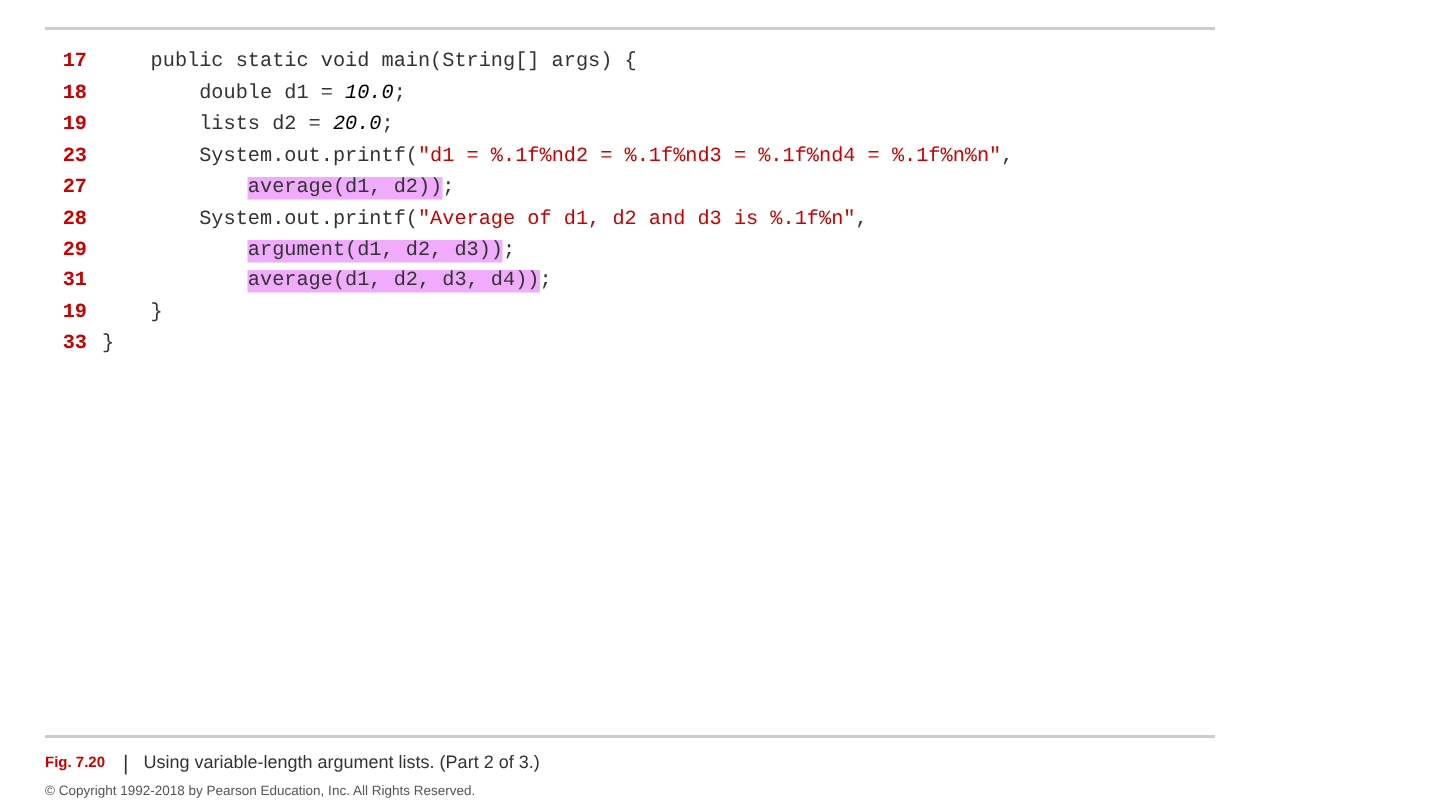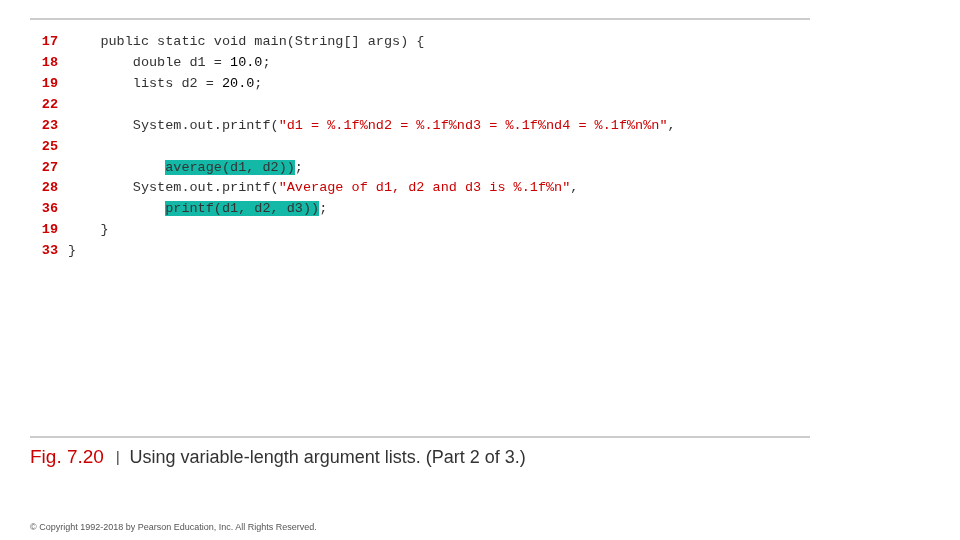--- a/index.html
+++ b/index.html
@@ -50,57 +50,56 @@
       width: 38px;
       padding-right: 10px;
       text-align: right;
       user-select: none;
     }
 
     .code-content {
       color: #333;
     } 
     .str { color: #c00; } 
-    .hl { background-color: #14b8a6; } 
-    .num-val { color: #000; }
+    .hl { background-color: #f0abfc; } 
+    .num-val { color: #000; font-style: italic; }
 
     .bottom-rule {
       border-top: 2px solid #ccc;
       margin: 0 30px;
     }
 
     .caption-row {
       display: flex;
       align-items: center;
       padding: 8px 30px 4px 30px;
     }
 
     .caption-fig {
-      font-weight: normal;
+      font-weight: bold;
       color: #c00;
-      font-size: 19px;
+      font-size: 10px;
       margin-right: 12px;
     }
 
     .caption-pipe {
       color: #333;
       font-size: 14px;
       margin-right: 10px;
     }
 
     .caption-text {
       color: #333;
-      font-size: 18px;
+      font-size: 12px;
     }
 
     .copyright {
       padding: 2px 30px 8px 30px;
       font-size: 9px;
       color: #555;
-      margin-top: 48px;
     }
   </style>
 </head>
 <body>
 
 <div class="page">
   <div class="top-rule"></div>
 
   <div class="code-block">
     <table class="code-table">
@@ -111,42 +110,38 @@
           </tr>
           <tr>
             <td class="line-num">18</td>
             <td class="code-content"><span>        double d1 = </span><span class="num-val">10.0</span><span>;</span></td>
           </tr>
           <tr>
             <td class="line-num">19</td>
             <td class="code-content"><span>        lists d2 = </span><span class="num-val">20.0</span><span>;</span></td>
           </tr>
           <tr>
-            <td class="line-num">22</td>
-            <td class="code-content"><span></span></td>
-          </tr>
-          <tr>
             <td class="line-num">23</td>
             <td class="code-content"><span>        System.out.printf(</span><span class="str">"d1 = %.1f%nd2 = %.1f%nd3 = %.1f%nd4 = %.1f%n%n"</span><span>,</span></td>
-          </tr>
-          <tr>
-            <td class="line-num">25</td>
-            <td class="code-content"><span></span></td>
           </tr>
           <tr>
             <td class="line-num">27</td>
             <td class="code-content"><span>            </span><span class="hl">average(d1, d2))</span><span>;</span></td>
           </tr>
           <tr>
             <td class="line-num">28</td>
             <td class="code-content"><span>        System.out.printf(</span><span class="str">"Average of d1, d2 and d3 is %.1f%n"</span><span>,</span></td>
           </tr>
           <tr>
-            <td class="line-num">36</td>
-            <td class="code-content"><span>            </span><span class="hl">printf(d1, d2, d3))</span><span>;</span></td>
+            <td class="line-num">29</td>
+            <td class="code-content"><span>            </span><span class="hl">argument(d1, d2, d3))</span><span>;</span></td>
+          </tr>
+          <tr>
+            <td class="line-num">31</td>
+            <td class="code-content"><span>            </span><span class="hl">average(d1, d2, d3, d4))</span><span>;</span></td>
           </tr>
           <tr>
             <td class="line-num">19</td>
             <td class="code-content"><span>    }</span></td>
           </tr>
           <tr>
             <td class="line-num">33</td>
             <td class="code-content"><span>}</span></td>
           </tr>
         </tbody>

